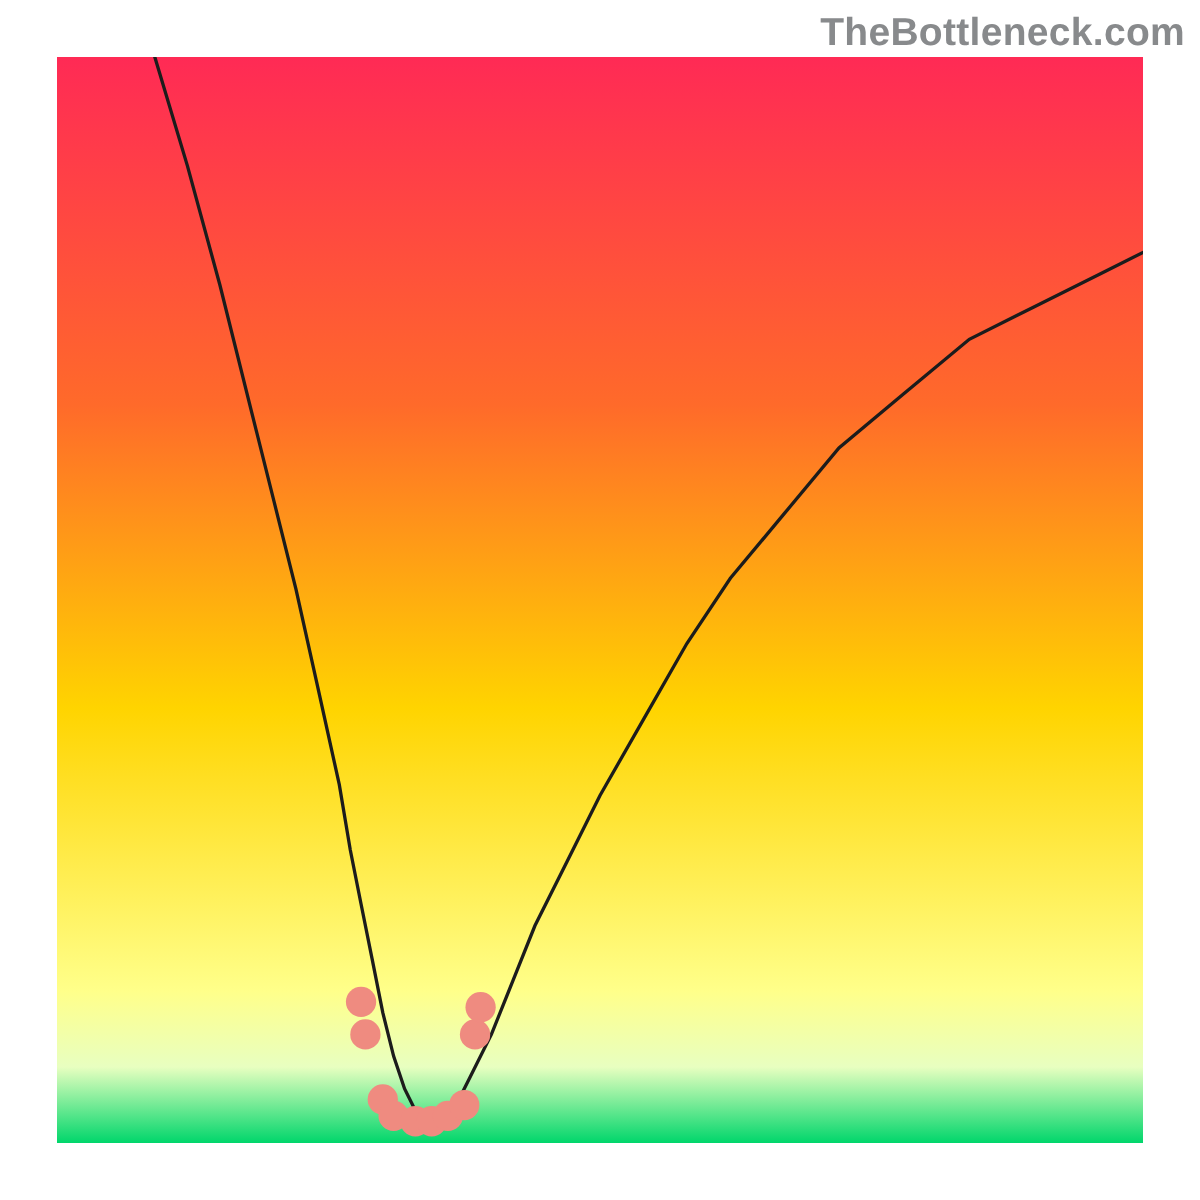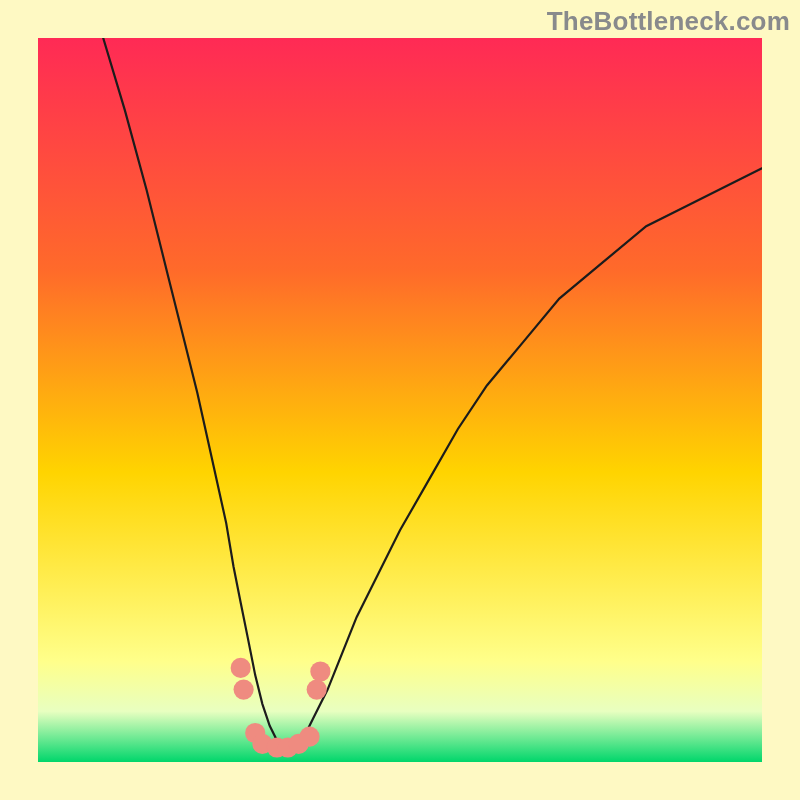--- a/index.html
+++ b/index.html
@@ -9,21 +9,21 @@
     height: 800px;
     background: #000;
     overflow: hidden;
   }
   .frame {
     position: absolute;
     left: 0;
     top: 0;
     width: 800px;
     height: 800px;
-    background: #fef9c3;
+    background: #ffffff;
   }
   .plot {
     position: absolute;
     left: 38px;
     top: 38px;
     width: 724px;
     height: 724px;
     overflow: hidden;
   }
   .watermark {

